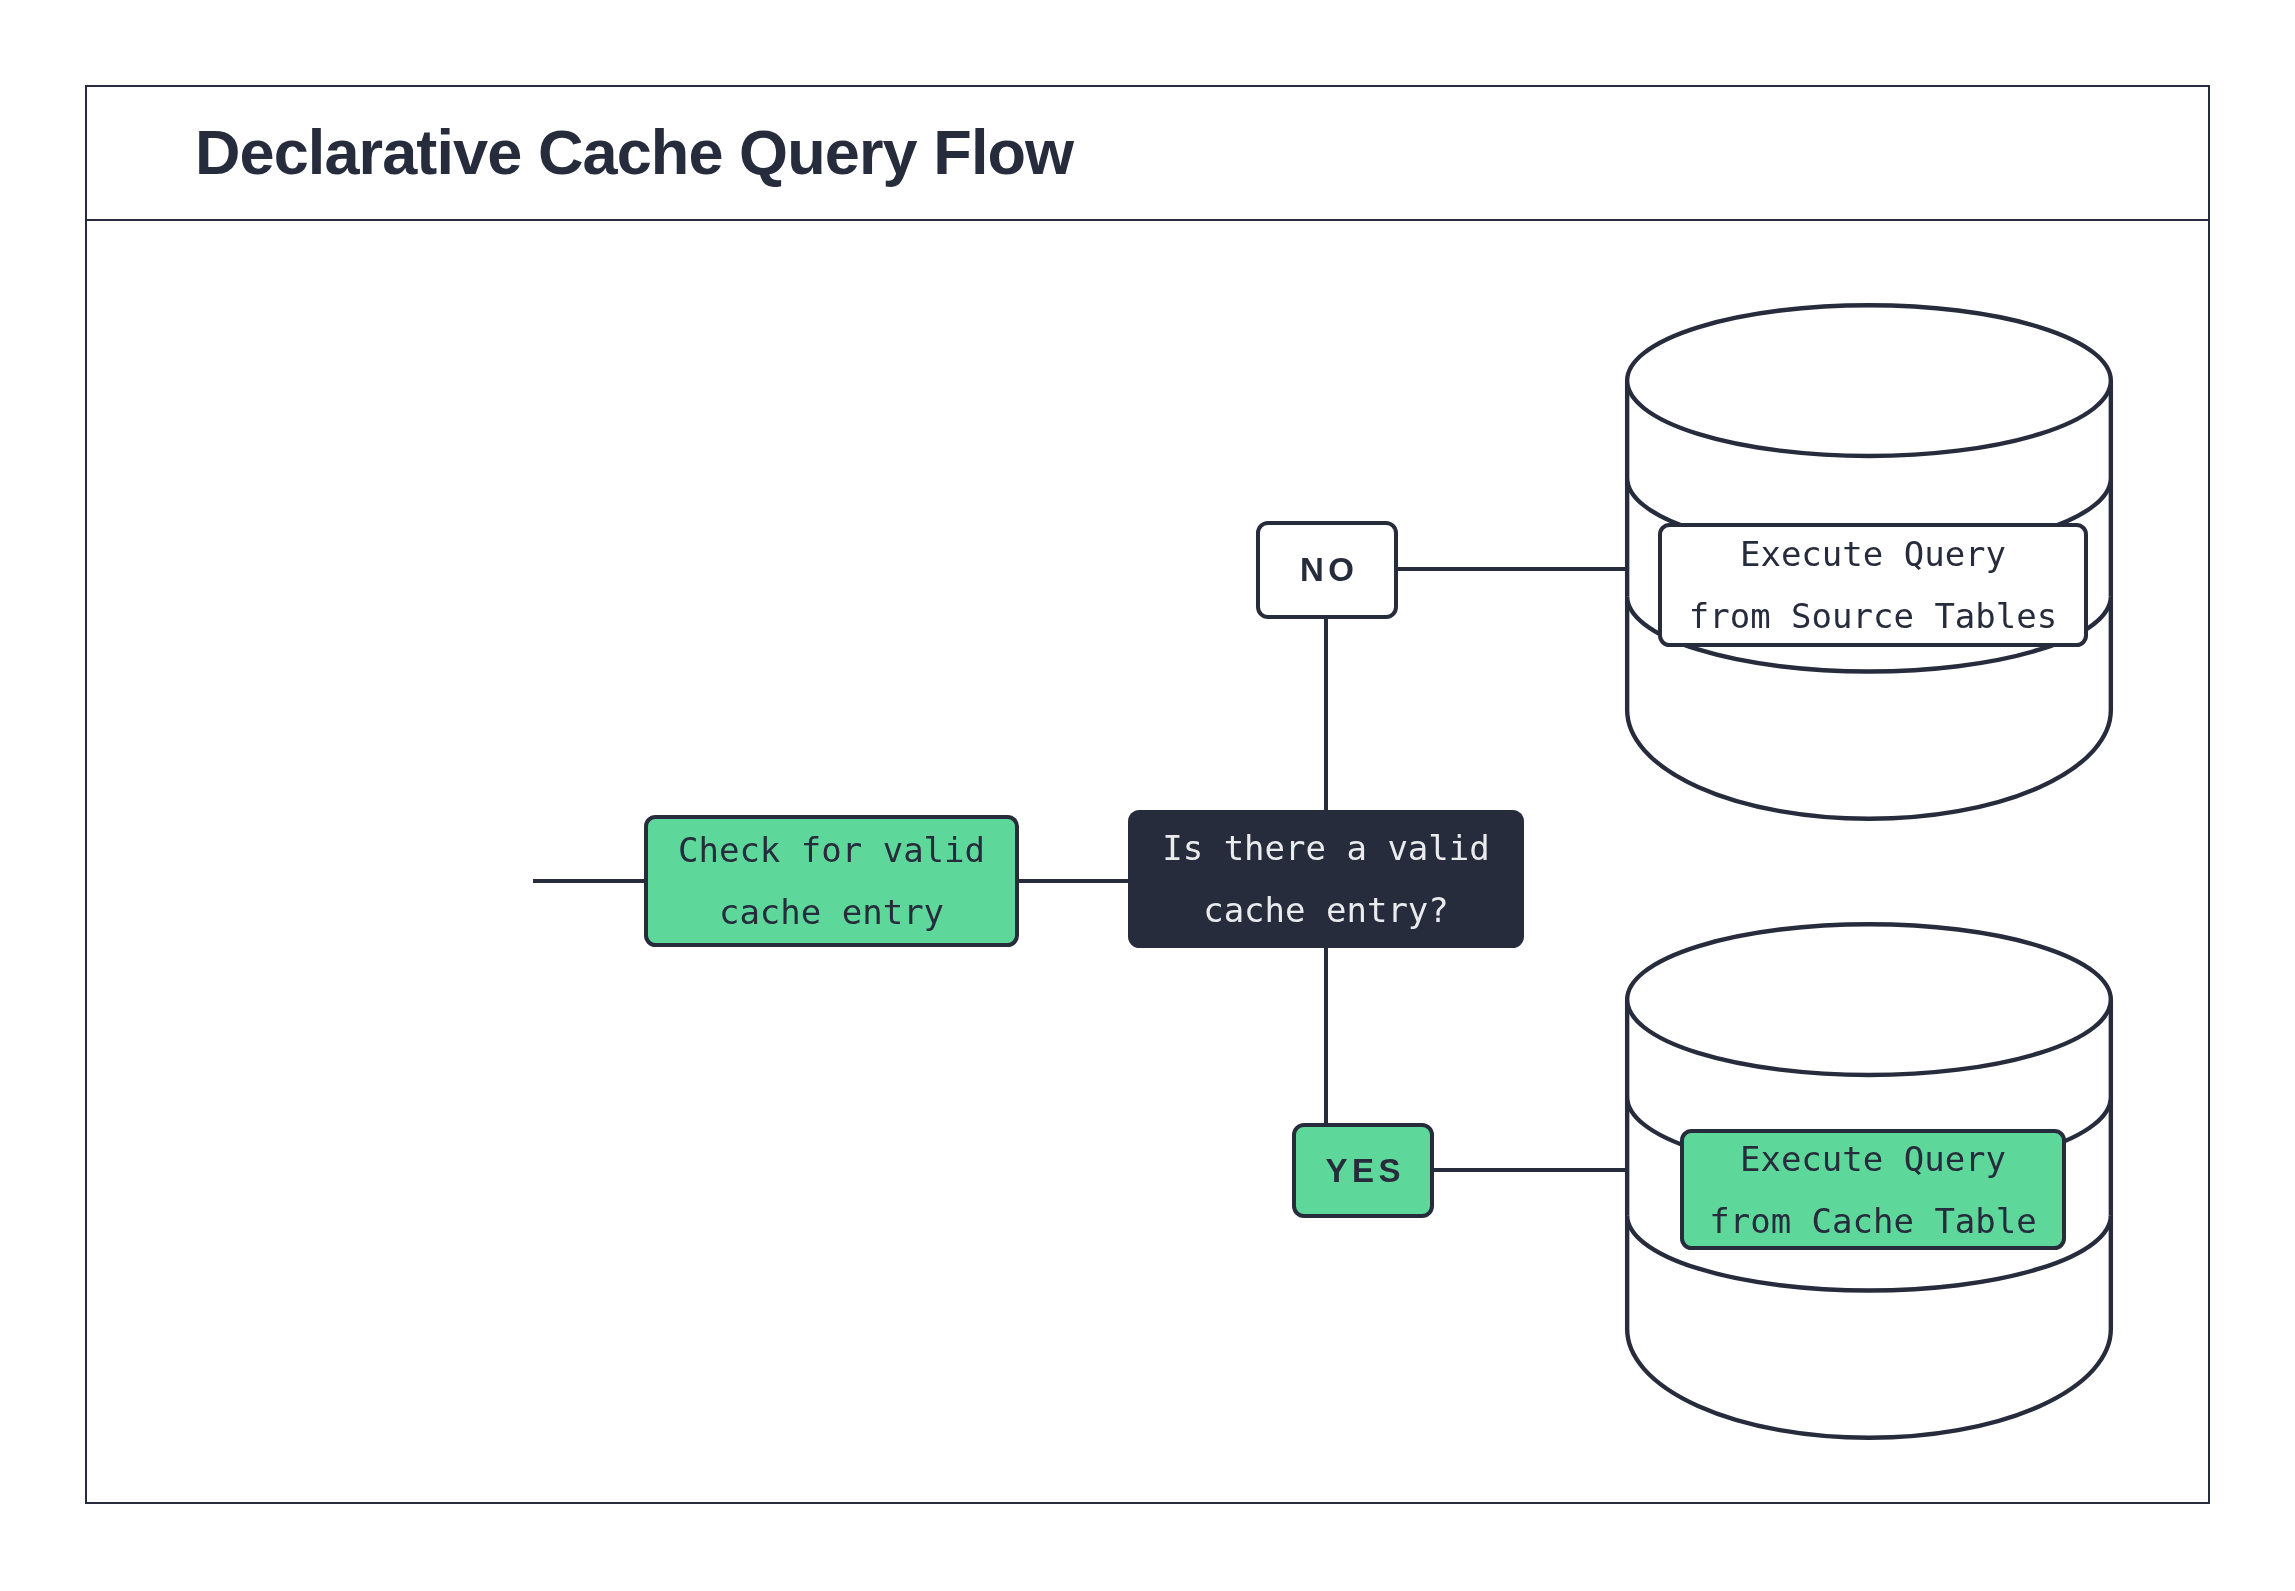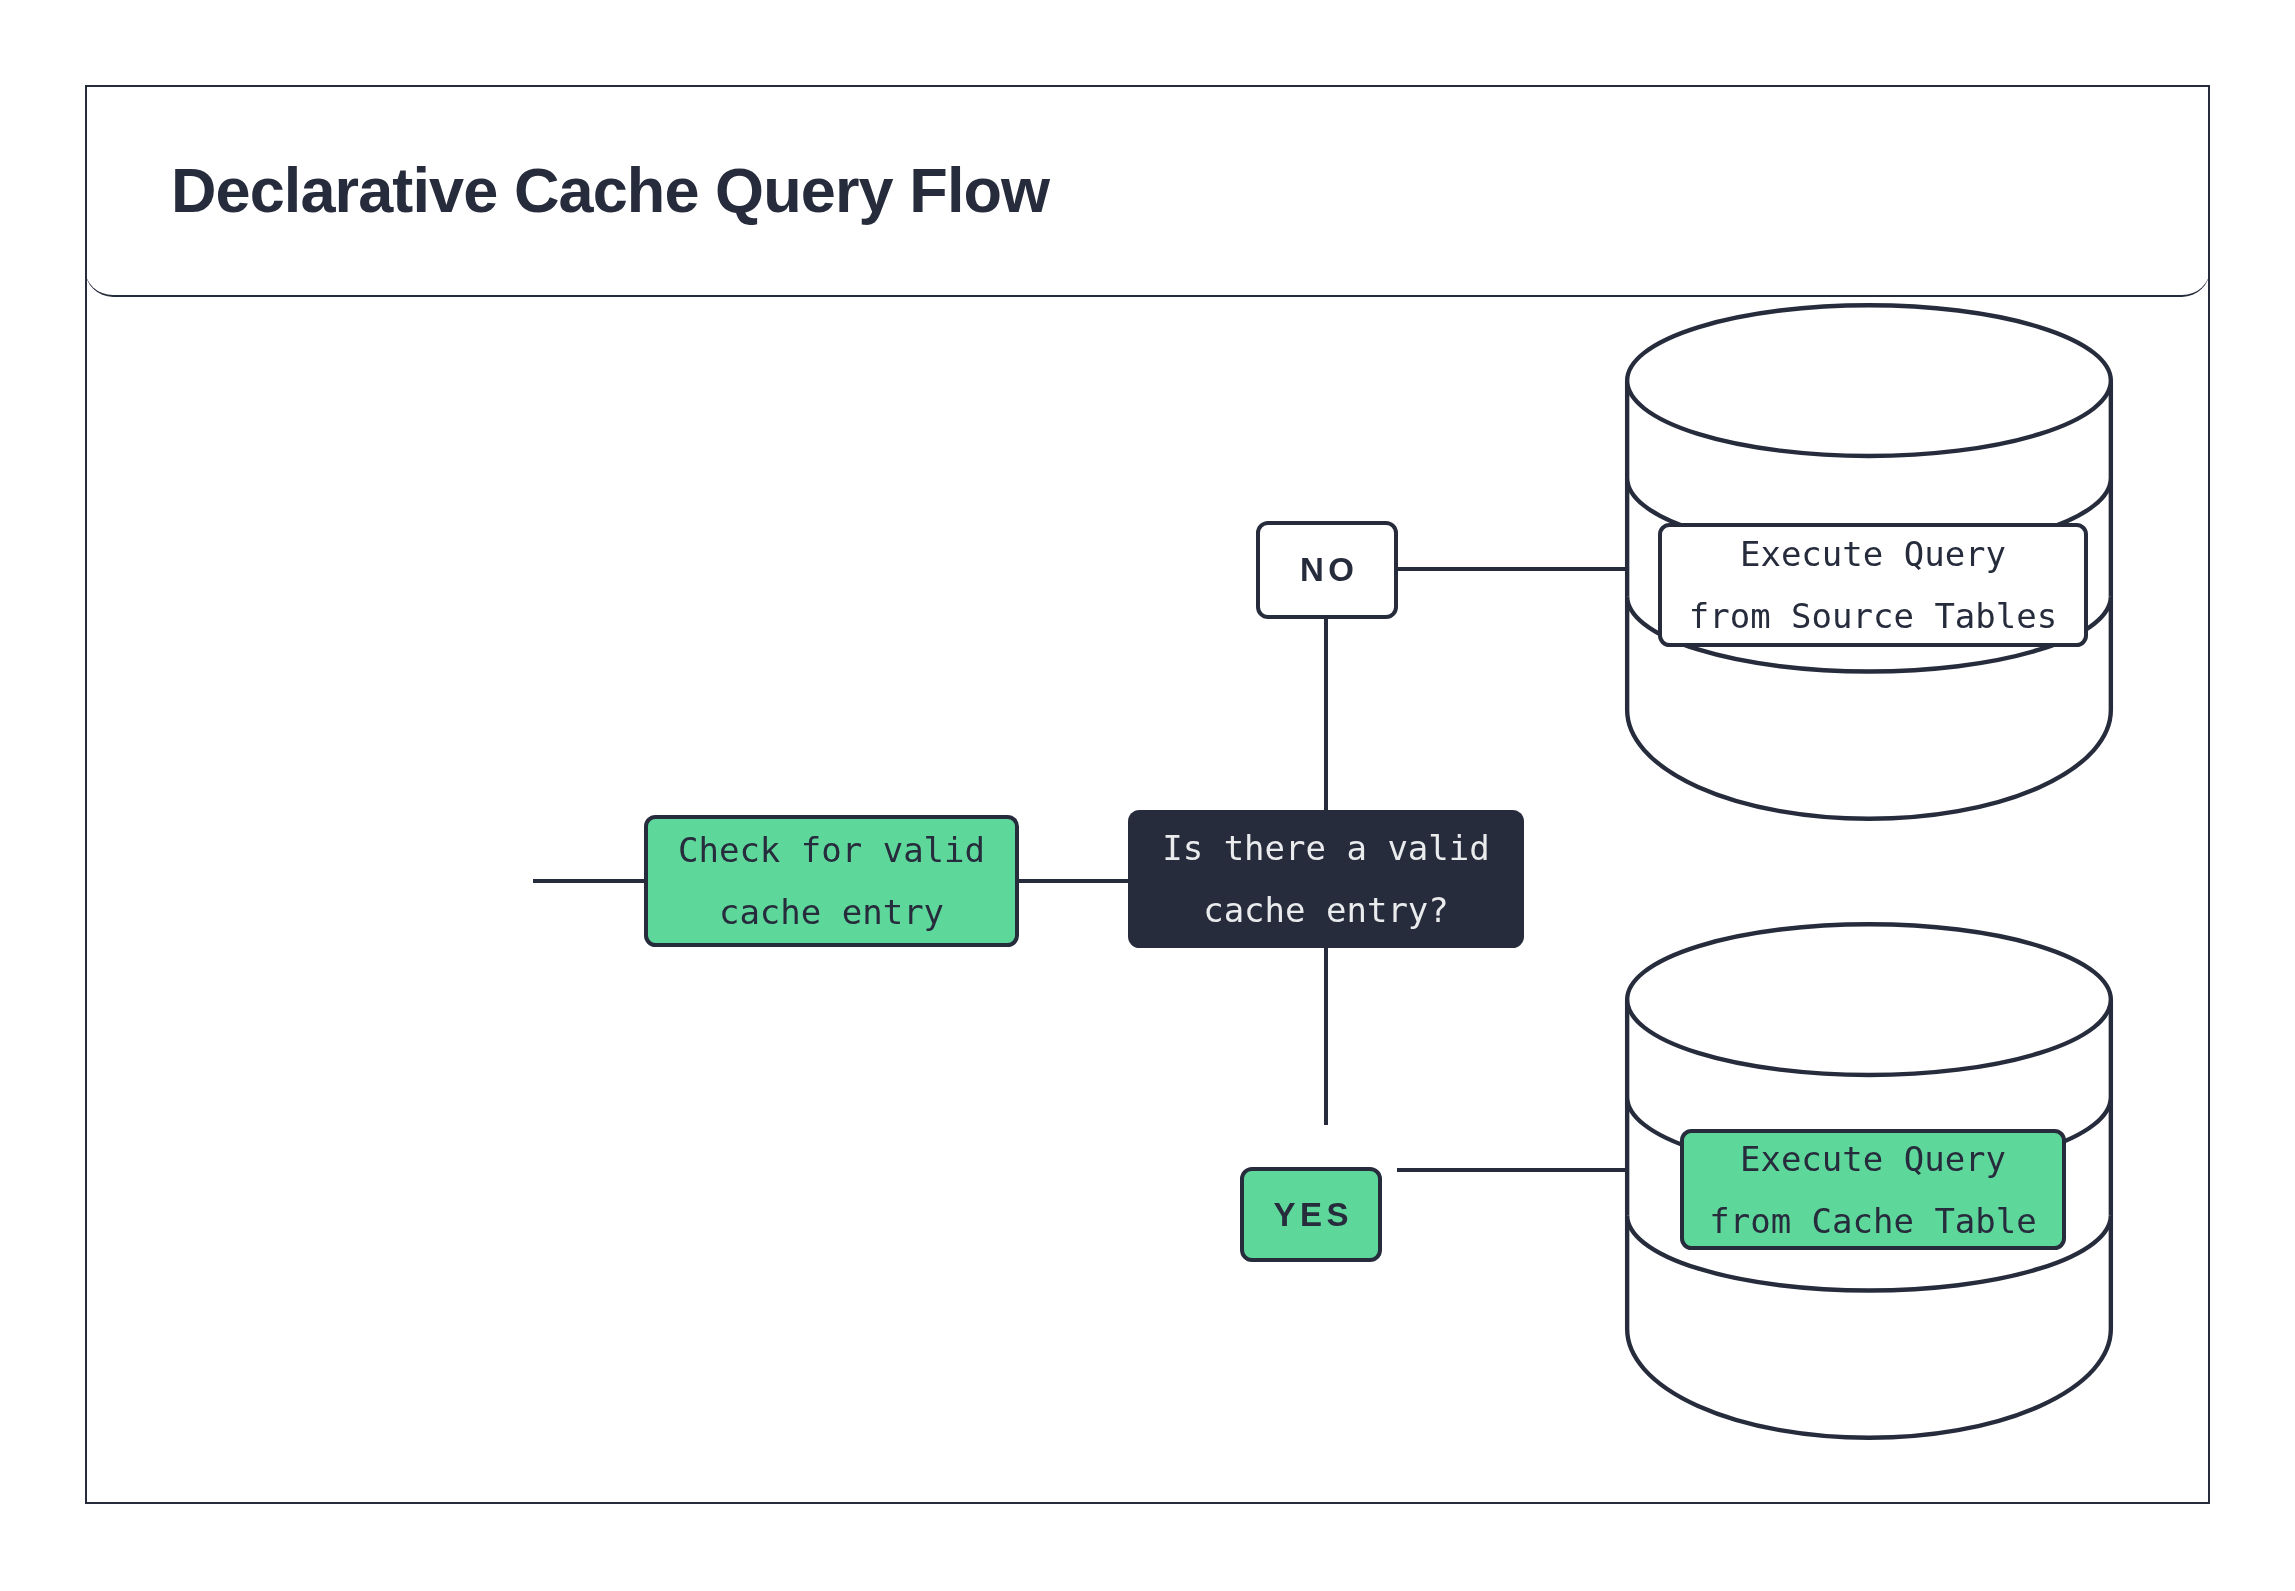--- a/index.html
+++ b/index.html
@@ -21,26 +21,25 @@
   .frame {
     position: absolute;
     left: 85px; top: 85px;
     width: 2125px; height: 1419px;
     border: 2.6px solid var(--ink);
     background: var(--bg);
   }
   .header {
     position: absolute;
     left: 85px; top: 85px;
-    width: 2125px; height: 212px;
+    width: 2125px; height: 136px;
     border-bottom: 2.6px solid var(--ink);
     display: flex;
     align-items: center;
-    padding-left: 86px;
-    border-radius: 28px;
+    padding-left: 110px;
   }
   .title {
     font-family: "Liberation Sans", sans-serif;
     font-weight: bold;
     font-size: 63px;
     letter-spacing: -0.9px;
     color: var(--ink);
   }
   .node {
     position: absolute;
@@ -85,21 +84,21 @@
   }
   .cylinder svg { display: block; width: 100%; height: 100%; }
   .cylinder svg * { stroke: var(--ink); stroke-width: 5; fill: none; }
   .cylinder svg ellipse, .cylinder svg path { fill: var(--bg); }
 
   
   #node-query     { left: 177px;  top: 825px;  width: 356px; height: 100px; }
   #node-check     { left: 644px;  top: 815px;  width: 375px; height: 132px; }
   #node-question  { left: 1128px; top: 810px;  width: 396px; height: 138px; }
   #label-no       { left: 1256px; top: 521px;  width: 142px; height: 98px; }
-  #label-yes      { left: 1240px; top: 1123px; width: 142px; height: 95px; margin-top: 44px; }
+  #label-yes      { left: 1292px; top: 1123px; width: 142px; height: 95px; }
   #node-exec-src  { left: 1658px; top: 523px;  width: 430px; height: 124px; z-index: 3; }
   #node-exec-cache{ left: 1680px; top: 1129px; width: 386px; height: 121px; z-index: 3; }
 
   
   #conn-query-check    { left: 533px;  top: 879px; width: 111px; height: 4.4px; }
   #conn-check-question { left: 1019px; top: 879px; width: 110px; height: 4.4px; }
   #conn-question-no    { left: 1324px; top: 619px;  width: 4.4px;   height: 193px; }
   #conn-question-yes   { left: 1324px; top: 946px; width: 4.4px;   height: 179px; }
   #conn-no-db          { left: 1397px; top: 567px;  width: 230px; height: 4.4px; }
   #conn-yes-db         { left: 1397px; top: 1168px; width: 230px; height: 4.4px; }

